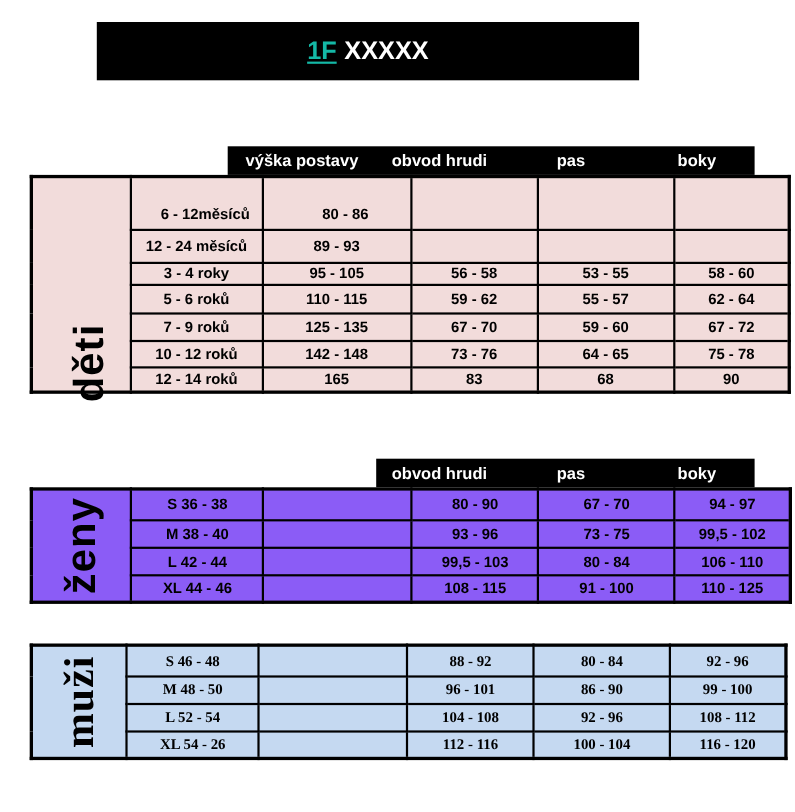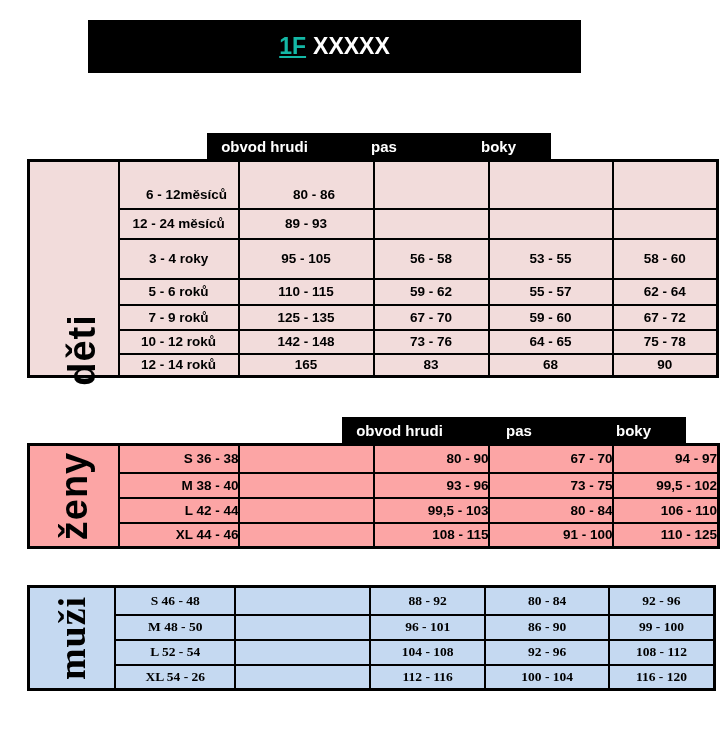--- a/index.html
+++ b/index.html
@@ -23,25 +23,25 @@
   
   table.tbl{position:absolute;border-collapse:collapse;table-layout:fixed;border:3px solid #000;}
   .tbl td{
     border:2px solid #000;text-align:center;vertical-align:middle;
     font-weight:bold;font-size:13.5px;padding:0;overflow:visible;
   }
   .tbl-children{left:27px;top:159px;}
   .tbl-women{left:27px;top:443px;}
   .tbl-men{left:27px;top:585px;}
   .tbl-children td{background:#f2dcdb;}
-  .tbl-women td{background:#fca5a5;text-align:right;}
+  .tbl-women td{background:#8b5cf6;}
   .tbl-men td{background:#c5d9f1;font-family:Liberation Serif, serif;}
   .tbl-children tr:nth-child(1){height:48px;}
   .tbl-children tr:nth-child(2){height:30px;}
-  .tbl-children tr:nth-child(3){height:40px;}
+  .tbl-children tr:nth-child(3){height:20px;}
   .tbl-children tr:nth-child(4){height:26px;}
   .tbl-children tr:nth-child(5){height:25px;}
   .tbl-children tr:nth-child(6){height:24px;}
   .tbl-children tr:nth-child(7){height:23px;}
   .tbl-women tr:nth-child(1){height:28px;}
   .tbl-women tr{height:25px;}
   .tbl-men tr:nth-child(1){height:28px;}
   .tbl-men tr{height:25px;}
   tr.tall td{vertical-align:bottom;padding-bottom:6px;padding-left:16px;}
   td.side{vertical-align:middle;padding-bottom:0;}
@@ -54,20 +54,21 @@
 <body>
 
 <div id="canvas">
 
   <div class="title-bar">
     <span class="hl">1F</span>
     <span>XXXXX</span>
   </div>
 
   <div class="hdr hdr-children">
+    <div class="hc c2">výška postavy</div>
     <div class="hc c3">obvod hrudi</div>
     <div class="hc c4">pas</div>
     <div class="hc c5">boky</div>
   </div>
 
   <table class="tbl tbl-children">
     <colgroup>
       <col style="width:60px">
         <col style="width:120px">
         <col style="width:135px">

